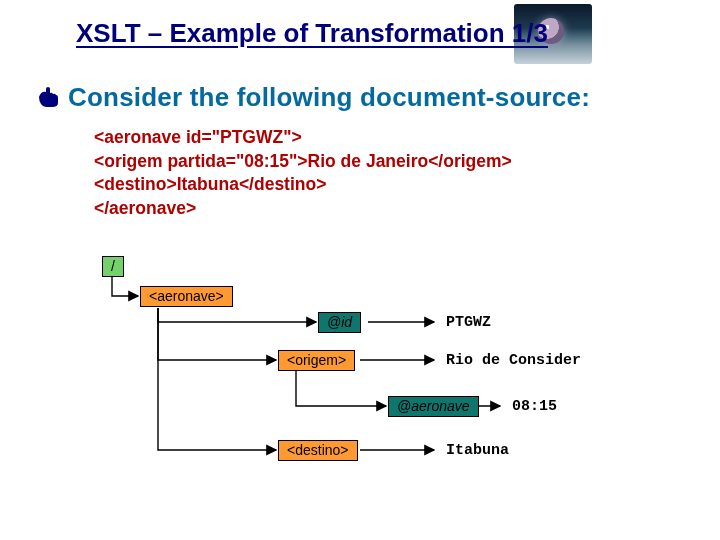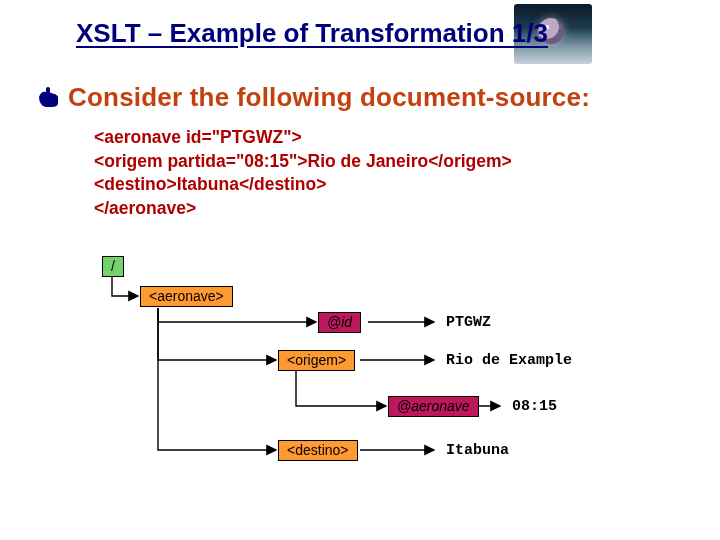--- a/index.html
+++ b/index.html
@@ -42,21 +42,21 @@
     color: #00007d;
     text-decoration: underline;
     text-underline-offset: 4px;
   }
   .subhead {
     position: absolute;
     top: 82px;
     left: 38px;
     font-size: 26px;
     font-weight: bold;
-    color: #c2410c;
+    color: #0369a1;
     letter-spacing: 0.2px;
   }
   .hand {
     display:inline-block;
     vertical-align: middle;
     margin-right: 6px;
     transform: translateY(-1px);
   }
   .code {
     position:absolute;
@@ -77,21 +77,21 @@
   .node {
     position:absolute;
     border:1px solid #000;
     padding: 1px 8px 2px 8px;
     font-size: 14px;
     font-family: "Comic Sans MS", sans-serif;
     white-space: nowrap;
   }
   .root   { background:#74d16b; }
   .elem   { background:#ff9a33; }
-  .attr   { background:#be185d; font-style: italic; }
+  .attr   { background:#0f766e; font-style: italic; }
   .val    { border:none; font-family: "Courier New", monospace; font-weight:bold; font-size:15px; background:transparent; }
   .caption {
     position:absolute;
     top: 464px;
     left: 68px;
     font-family: "Palatino Linotype","Book Antiqua","Georgia",serif;
     font-style: italic;
     font-weight: 600;
     font-size: 22px;
     color:#000;
@@ -164,21 +164,21 @@
       <path d="M262 194 L336 194" stroke="#000" fill="none" stroke-width="1.4" marker-end="url(#ah)"></path>
     </svg>
 
     <div class="node root" style="left:4px; top:0px;">/</div>
     <div class="node elem" style="left:42px; top:30px;">&lt;aeronave&gt;</div>
 
     <div class="node attr" style="left:220px; top:56px;">@id</div>
     <div class="node val" style="left:340px; top:57px;">PTGWZ</div>
 
     <div class="node elem" style="left:180px; top:94px;text-align:center;">&lt;origem&gt;</div>
-    <div class="node val" style="left:340px; top:95px;">Rio de Example</div>
+    <div class="node val" style="left:340px; top:95px;">Rio de Consider</div>
 
     <div class="node attr" style="left:290px; top:140px;">@aeronave</div>
     <div class="node val" style="left:406px; top:141px;">08:15</div>
 
     <div class="node elem" style="left:180px; top:184px;">&lt;destino&gt;</div>
     <div class="node val" style="left:340px; top:185px;text-align:right;">Itabuna</div>
   </div>
 
 
 </div>

